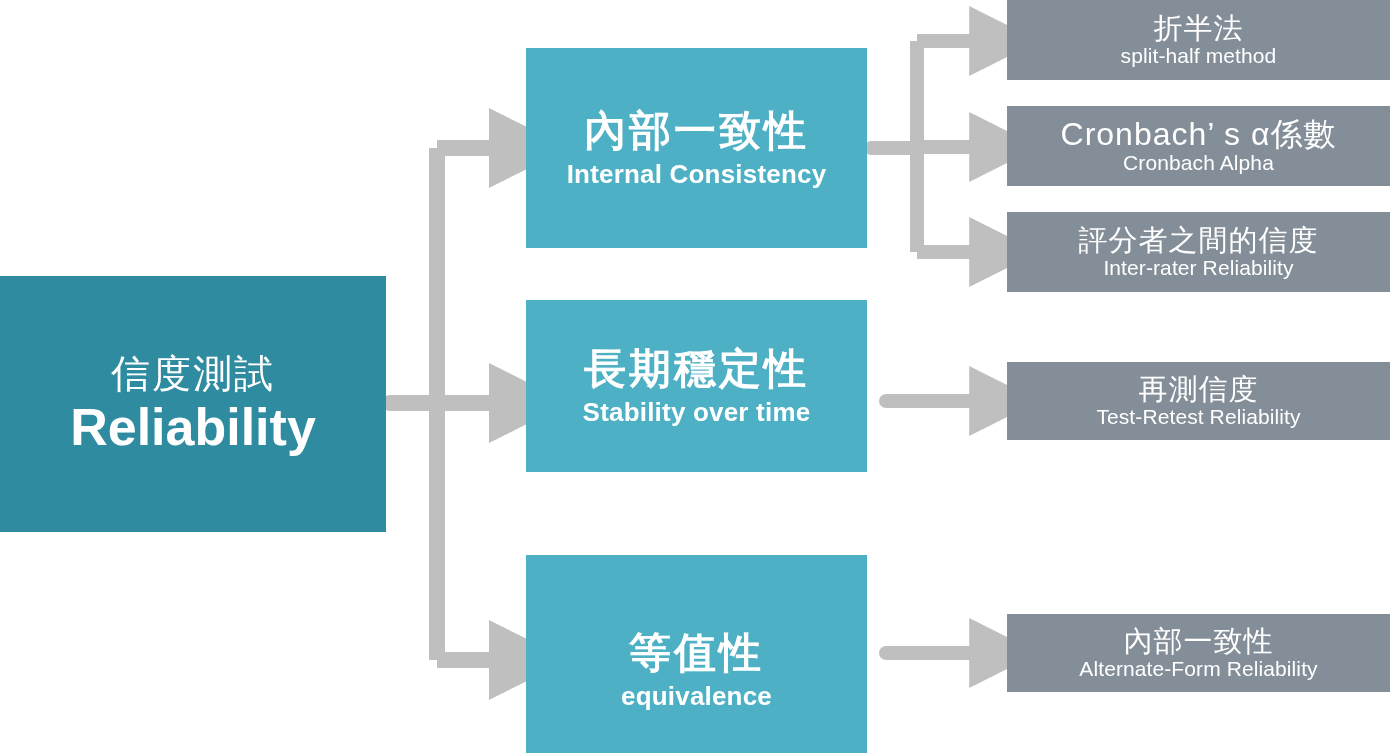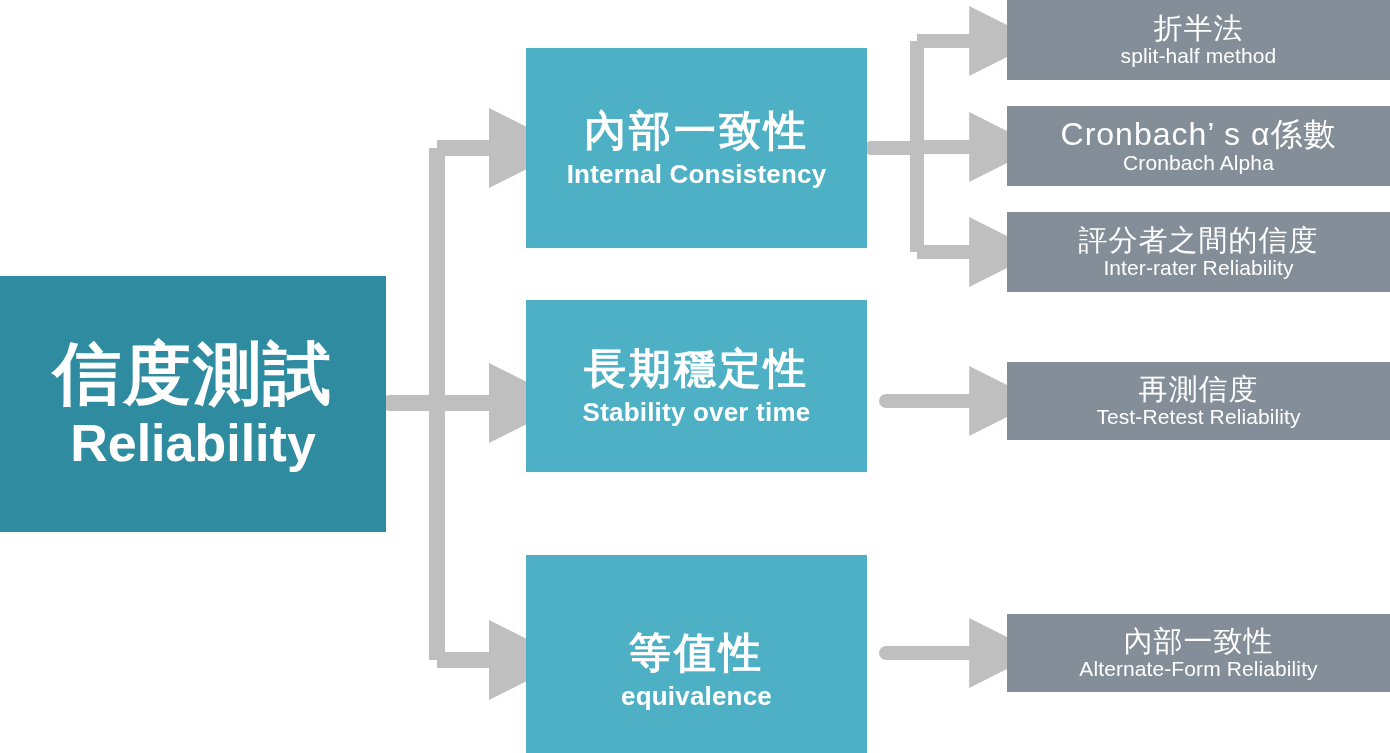--- a/index.html
+++ b/index.html
@@ -37,22 +37,22 @@
 
   
   .node.root {
     left: 0px;
     top: 276px;
     width: 386px;
     height: 256px;
     background: #2e8ba0;
   }
   .node.root .title-cn {
-    font-size: 68px;
-    font-weight: 700;
+    font-size: 39px;
+    font-weight: 400;
     letter-spacing: 2px;
     margin-bottom: 4px;
   }
   .node.root .title-en {
     font-size: 52px;
     font-weight: 700;
     letter-spacing: 0px;
   }
 
   

